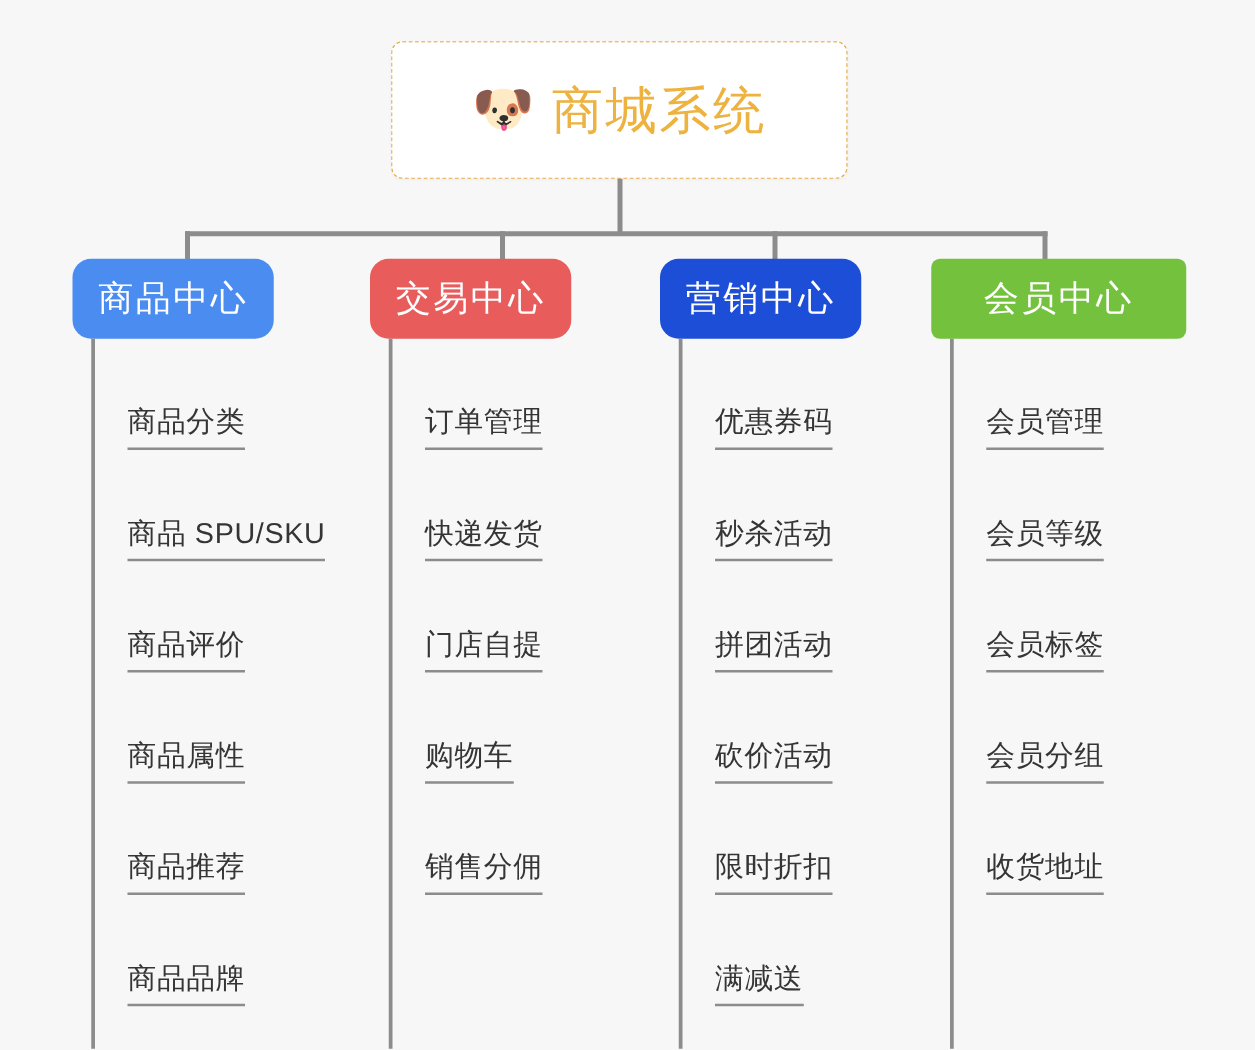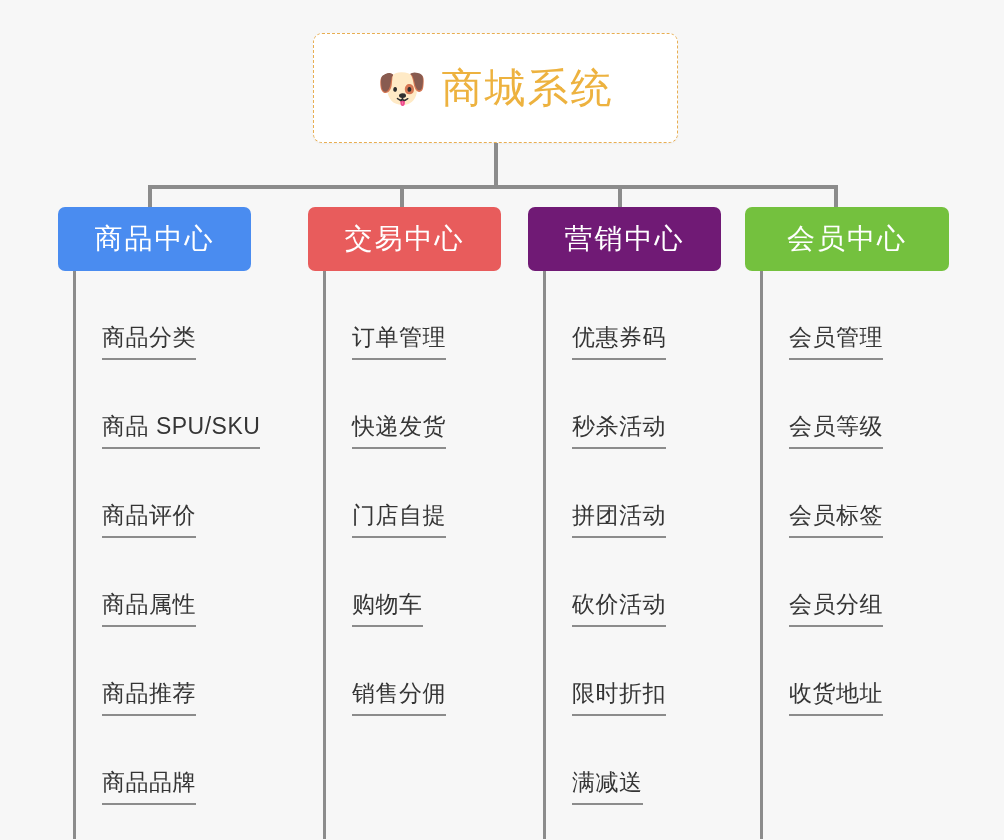--- a/index.html
+++ b/index.html
@@ -86,21 +86,21 @@
     height: 64px;
     border-radius: 7px;
     display: flex;
     align-items: center;
     justify-content: center;
     color: #ffffff;
     font-size: 28px;
     letter-spacing: 2px;
     white-space: nowrap;
   }
-  .branch-header.w185 { width: 193px; }
+  .branch-header.w185 { width: 161px; border-radius: 15px; }
   .branch-header.w190 { width: 204px; }
 
   
   .leaf-list {
     position: relative;
     margin-top: 0;
     padding-left: 15px;
   }
   .leaf-trunk {
     position: absolute;
@@ -164,21 +164,21 @@
         </div>
       <div class="leaf">
           <span class="leaf-label" style="border-bottom-color: rgb(140, 140, 140);">商品推荐</span>
         </div>
       <div class="leaf">
           <span class="leaf-label" style="border-bottom-color: rgb(140, 140, 140); margin-top: 20px;">商品品牌</span>
         </div>
     </div>
   </div>
 
-  <div class="branch" style="left:308px;">
+  <div class="branch" style="left:296px;">
     <div class="branch-header w185" style="background: rgb(232, 92, 92);">
       <span>交易中心</span>
     </div>
     <div class="leaf-list">
       <div class="leaf-trunk" style="height: 568px; background: rgb(140, 140, 140);"></div>
       <div class="leaf">
           <span class="leaf-label" style="border-bottom-color: rgb(140, 140, 140);">订单管理</span>
         </div>
       <div class="leaf">
           <span class="leaf-label" style="border-bottom-color: rgb(140, 140, 140);">快递发货</span>
@@ -189,21 +189,21 @@
       <div class="leaf">
           <span class="leaf-label" style="border-bottom-color: rgb(140, 140, 140);">购物车</span>
         </div>
       <div class="leaf">
           <span class="leaf-label" style="border-bottom-color: rgb(140, 140, 140);">销售分佣</span>
         </div>
     </div>
   </div>
 
   <div class="branch" style="left:528px;">
-    <div class="branch-header w185" style="background: #701a75;">
+    <div class="branch-header w185" style="background: #1d4ed8;">
       <span>营销中心</span>
     </div>
     <div class="leaf-list">
       <div class="leaf-trunk" style="height: 568px; background: rgb(140, 140, 140);"></div>
       <div class="leaf">
           <span class="leaf-label" style="border-bottom-color: rgb(140, 140, 140);">优惠券码</span>
         </div>
       <div class="leaf">
           <span class="leaf-label" style="border-bottom-color: rgb(140, 140, 140);">秒杀活动</span>
         </div>

